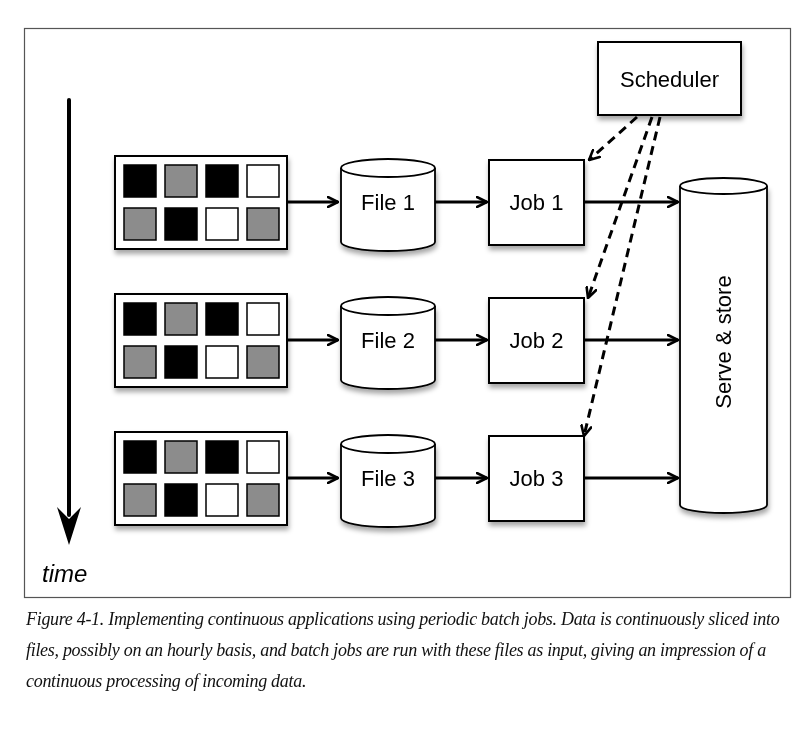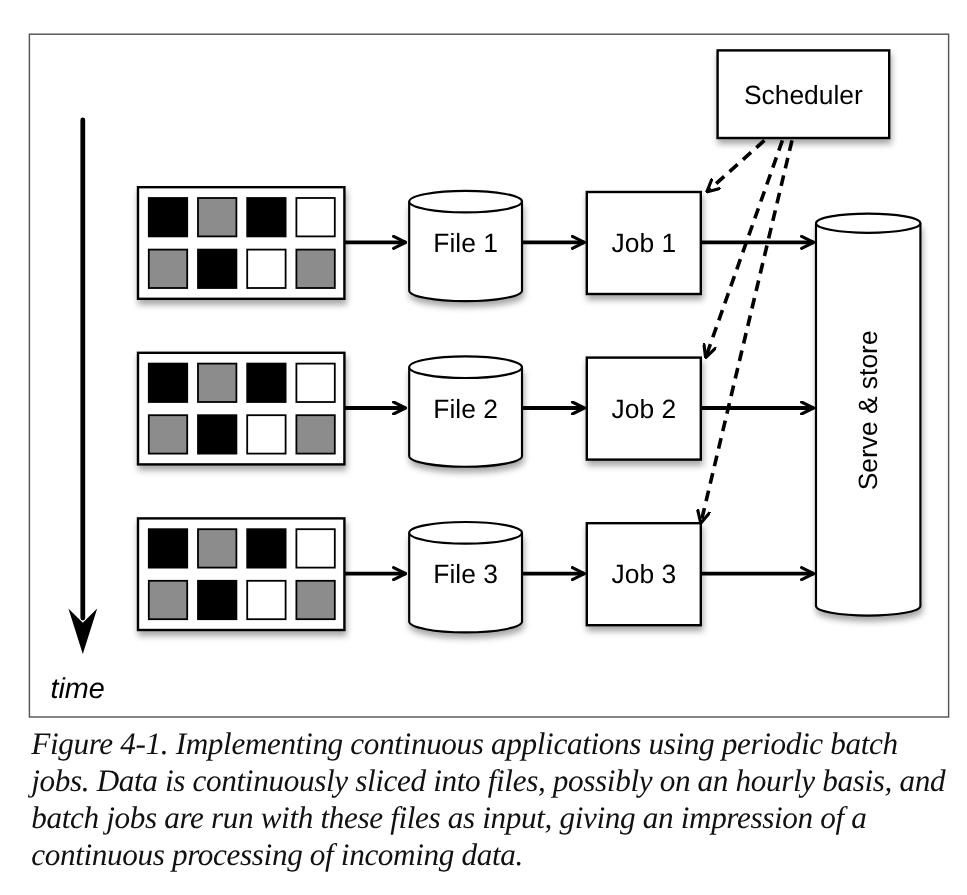--- a/index.html
+++ b/index.html
@@ -2,21 +2,21 @@
 <html><head>
   <meta charset="utf-8">
   <style>
     html, body { margin: 0; padding: 0; background: #ffffff; }
     body { width: 806px; height: 746px; position: relative; overflow: hidden; }
     #diagram { position: absolute; left: 0; top: 0; width: 806px; height: 600px; }
     .label { font-family: "Liberation Sans", sans-serif; fill: #000; }
     .caption {
       position: absolute; left: 26px; top: 604px; width: 776px;
       font-family: "Liberation Serif", serif; font-style: italic;
-      font-size: 26px; line-height: 31px; color: #111;
+      font-size: 18px; line-height: 31px; color: #111;
       letter-spacing: -0.3px;
     }
   </style>
 </head>
 <body>
 
 <svg id="diagram" xmlns="http://www.w3.org/2000/svg" width="806" height="600" viewBox="0 0 806 600">
   <defs>
     <filter id="shadow" x="-20%" y="-20%" width="140%" height="150%">
       <feDropShadow dx="1" dy="4" stdDeviation="2.5" flood-color="#000" flood-opacity="0.35"></feDropShadow>

